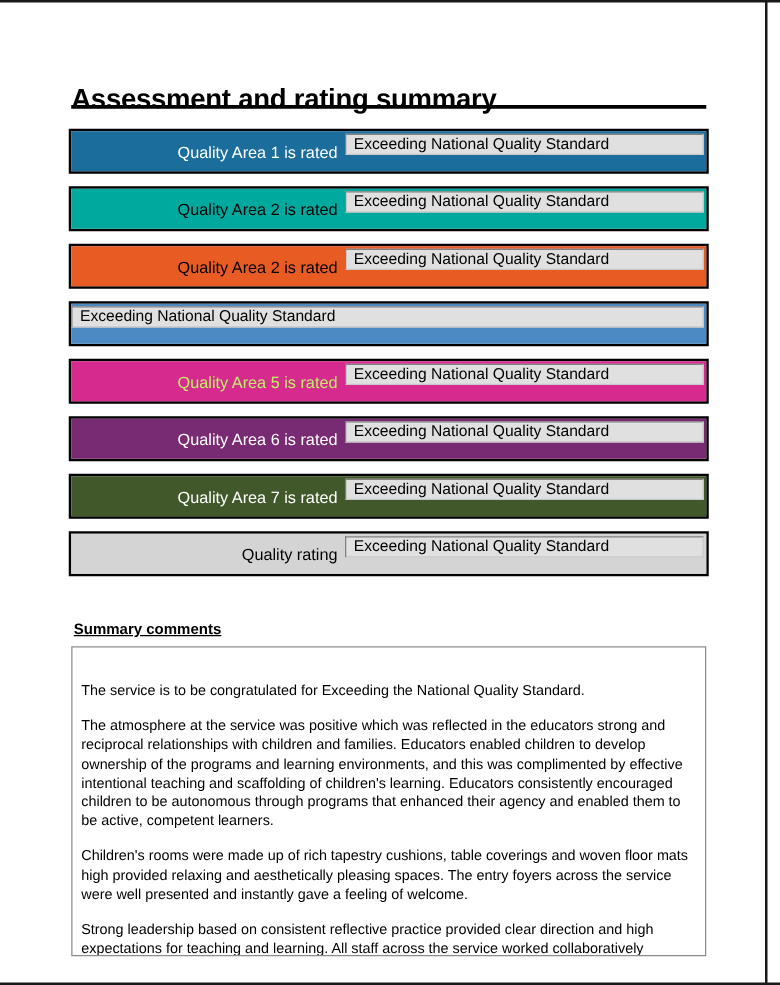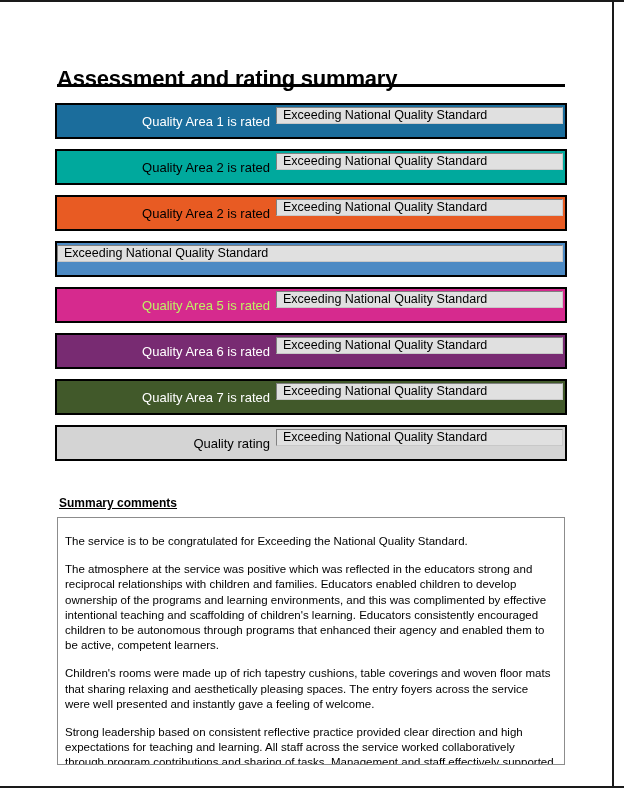--- a/index.html
+++ b/index.html
@@ -131,21 +131,21 @@
   }
   .comments-box {
     position: absolute;
     left: 57px;
     top: 517px;
     width: 508px;
     height: 248px;
     border: 1px solid #8c8c8c;
     box-sizing: border-box;
     background: #ffffff;
-    padding: 16px 10px 10px 7px;
+    padding: 28px 10px 10px 7px;
     overflow: hidden;
   }
   .comments-box p {
     margin: 0 0 13px 0;
     font-size: 11.5px;
     line-height: 15.2px;
     color: #000000;
   }
   .comments-box p:last-child {
     margin-bottom: 0;
@@ -211,17 +211,17 @@
           <div class="rating-value">Exceeding National Quality Standard</div>
         </div>
       </div>
     </div>
 
   <div class="comments-heading">Summary comments</div>
 
   <div class="comments-box" id="comments-box">
       <p>The service is to be congratulated for Exceeding the National Quality Standard.</p>
       <p>The atmosphere at the service was positive which was reflected in the educators strong and reciprocal relationships with children and families. Educators enabled children to develop ownership of the programs and learning environments, and this was complimented by effective intentional teaching and scaffolding of children's learning. Educators consistently encouraged children to be autonomous through programs that enhanced their agency and enabled them to be active, competent learners.</p>
-      <p>Children's rooms were made up of rich tapestry cushions, table coverings and woven floor mats that sharing relaxing and aesthetically pleasing spaces. The entry foyers across the service were well presented and instantly gave a feeling of welcome.</p>
+      <p>Children's rooms were made up of rich tapestry cushions, table coverings and woven floor mats high provided relaxing and aesthetically pleasing spaces. The entry foyers across the service were well presented and instantly gave a feeling of welcome.</p>
       <p>Strong leadership based on consistent reflective practice provided clear direction and high expectations for teaching and learning. All staff across the service worked collaboratively through program contributions and sharing of tasks. Management and staff effectively supported each other and actively sought opportunities to empower others.</p>
     </div>
 
 </div>
 
 </body></html>

